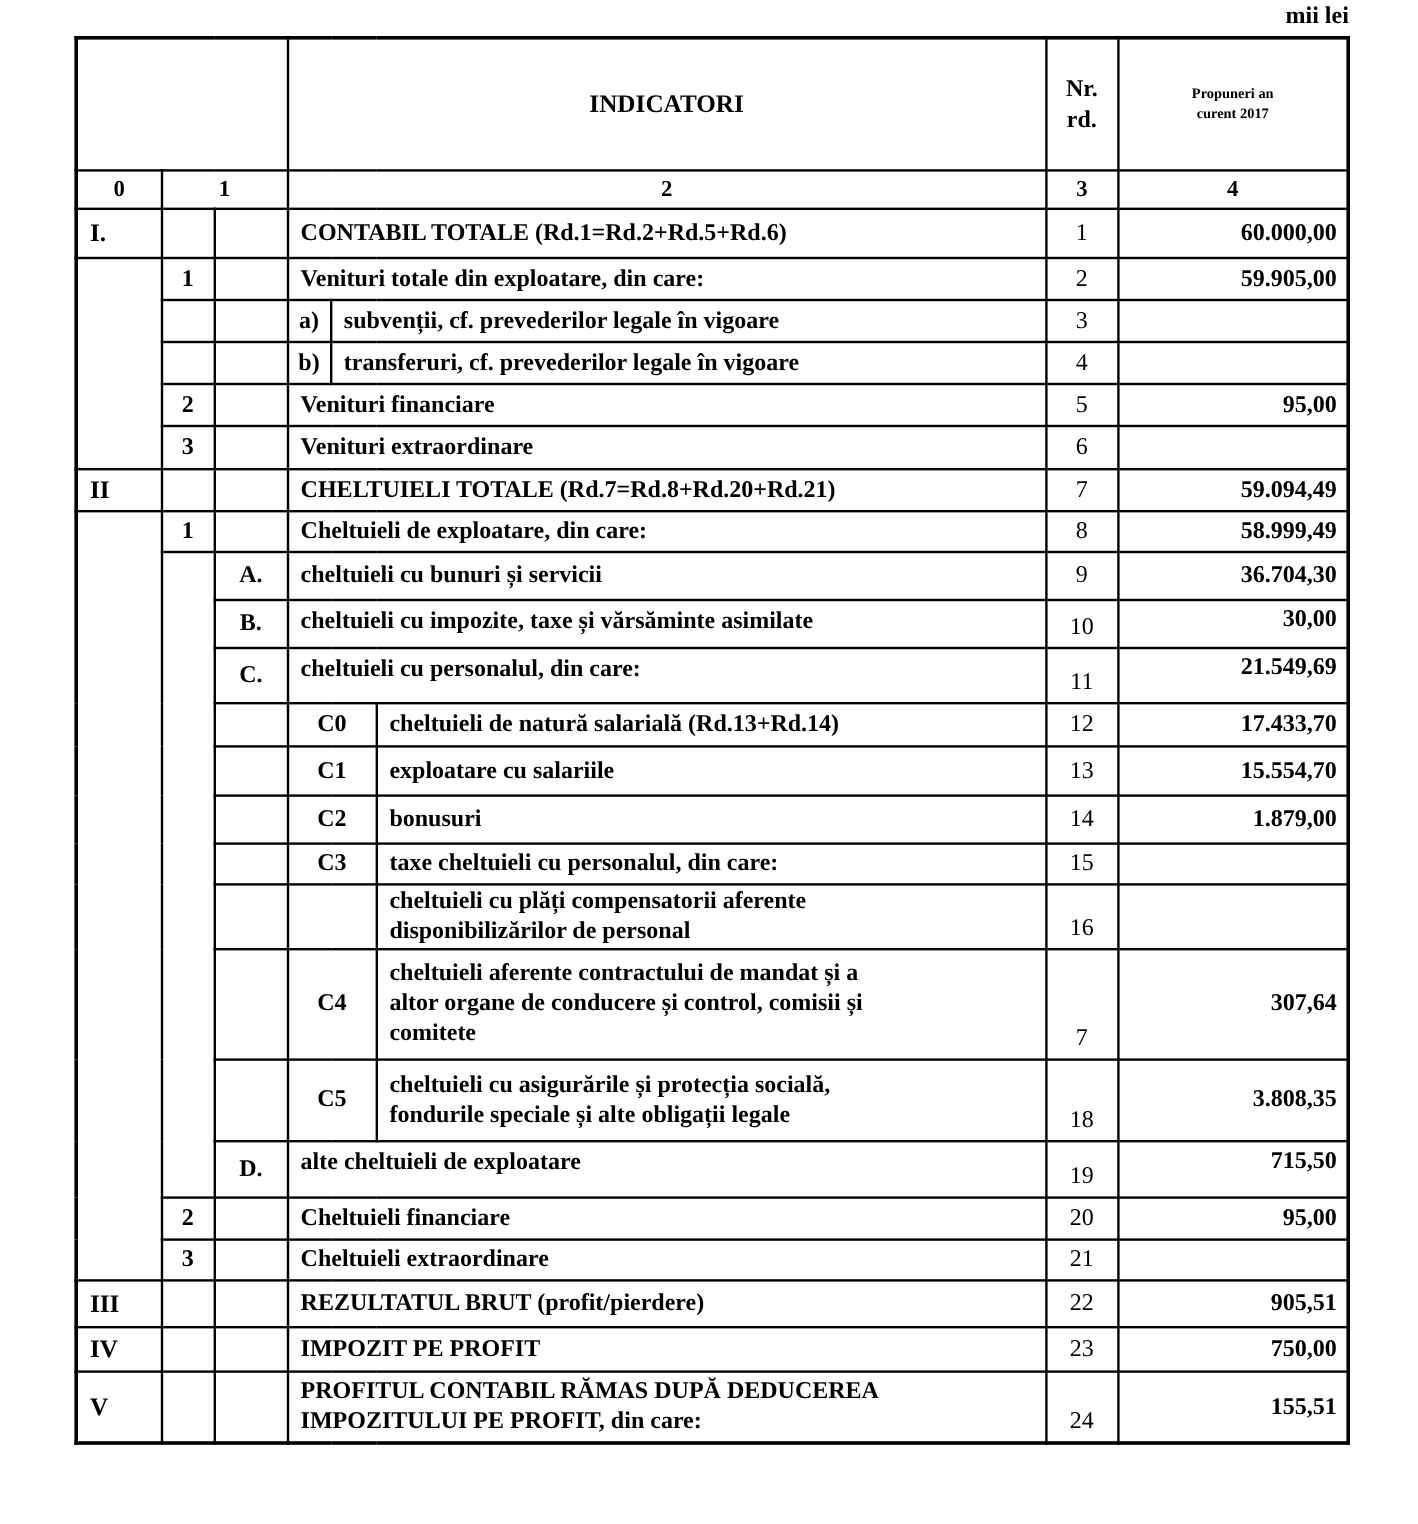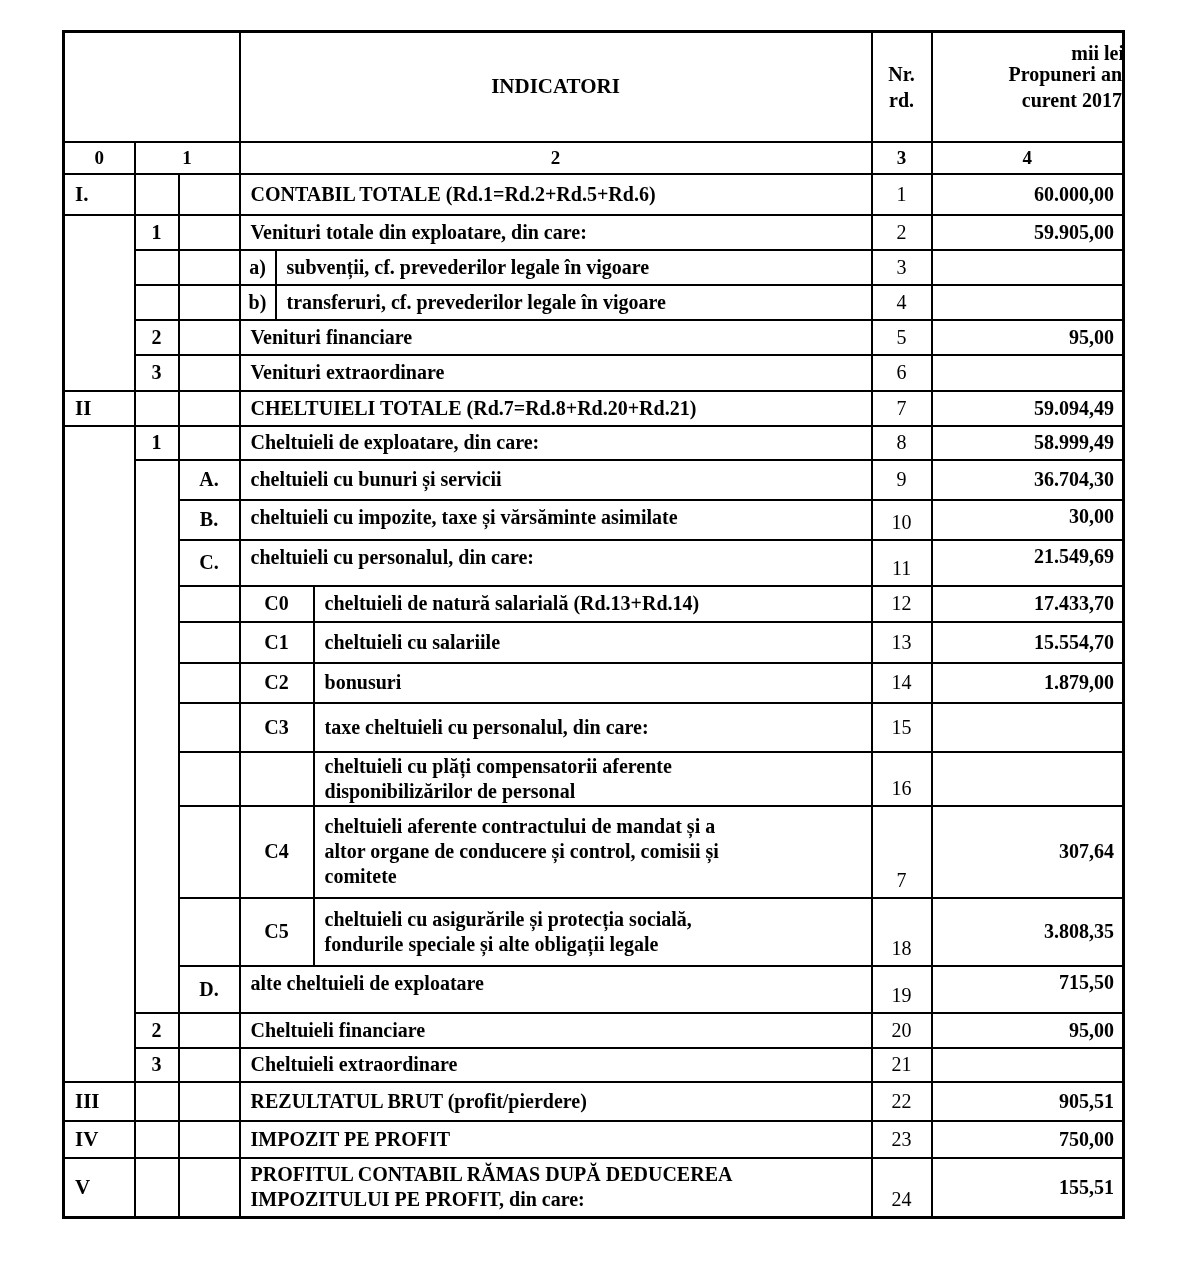--- a/index.html
+++ b/index.html
@@ -5,40 +5,40 @@
   html,body { margin:0; padding:0; }
   body {
     width:1182px; height:1270px;
     background:#ffffff;
     font-family:"Liberation Serif", serif;
     color:#000;
     position:relative;
   }
   .unit {
     position:absolute; top:2px; right:58px;
-    font-weight:bold; font-size:20px;margin-top:40px;
+    font-weight:bold; font-size:20px;
   }
   table.budget {
     position:absolute; left:62px; top:30px;
     width:1060px;
     border-collapse:collapse;
     table-layout:fixed;
     border:3px solid #000;
   }
   td {
     border:2px solid #000;
     padding:0;
     font-size:20px;
     vertical-align:middle;
     overflow:hidden;
   }
   
   .h-ind  { text-align:center; font-weight:bold; font-size:21px; }
   .h-nr   { text-align:center; font-weight:bold; font-size:20px; white-space:pre-line; line-height:1.3; }
-  .h-prop { text-align:right; font-weight:bold; font-size:20px; white-space:pre-line; line-height:1.3; }
+  .h-prop { text-align:center; font-weight:bold; font-size:12px; white-space:pre-line; line-height:1.3; }
   .c-colnum { text-align:center; font-weight:bold; font-size:19px; }
   
   .c-roman  { font-weight:bold; font-size:21px; text-align:left; padding-left:10px; }
   .c-num    { font-weight:bold; text-align:center; }
   .c-letter { font-weight:bold; text-align:center; }
   .c-mark   { font-weight:bold; text-align:center; }
   .c-markw  { font-weight:bold; text-align:center; }
   .c-label, .c-text {
     font-weight:bold; text-align:left;
     padding-left:10px; padding-right:6px;
@@ -180,34 +180,34 @@
       <td class="c-letter"></td>
       <td colspan="2" class="c-markw">C0</td>
       <td class="c-text">cheltuieli de natură salarială (Rd.13+Rd.14)</td>
       <td class="c-nr">12</td>
       <td class="c-val">17.433,70</td>
     </tr>
 
     <tr style="height:41px">
       <td class="c-letter"></td>
       <td colspan="2" class="c-markw">C1</td>
-      <td class="c-text">cheltuieli cu salariile</td>
+      <td class="c-text">exploatare cu salariile</td>
       <td class="c-nr">13</td>
       <td class="c-val">15.554,70</td>
     </tr>
 
     <tr style="height:40px">
       <td class="c-letter"></td>
       <td colspan="2" class="c-markw">C2</td>
       <td class="c-text">bonusuri</td>
       <td class="c-nr">14</td>
       <td class="c-val">1.879,00</td>
     </tr>
 
-    <tr style="height:49px">
+    <tr style="height:34px">
       <td class="c-letter"></td>
       <td colspan="2" class="c-markw">C3</td>
       <td class="c-text">taxe cheltuieli cu personalul, din care:</td>
       <td class="c-nr">15</td>
       <td class="c-val"></td>
     </tr>
 
     <tr style="height:54px">
       <td class="c-letter"></td>
       <td colspan="2" class="c-markw"></td>

